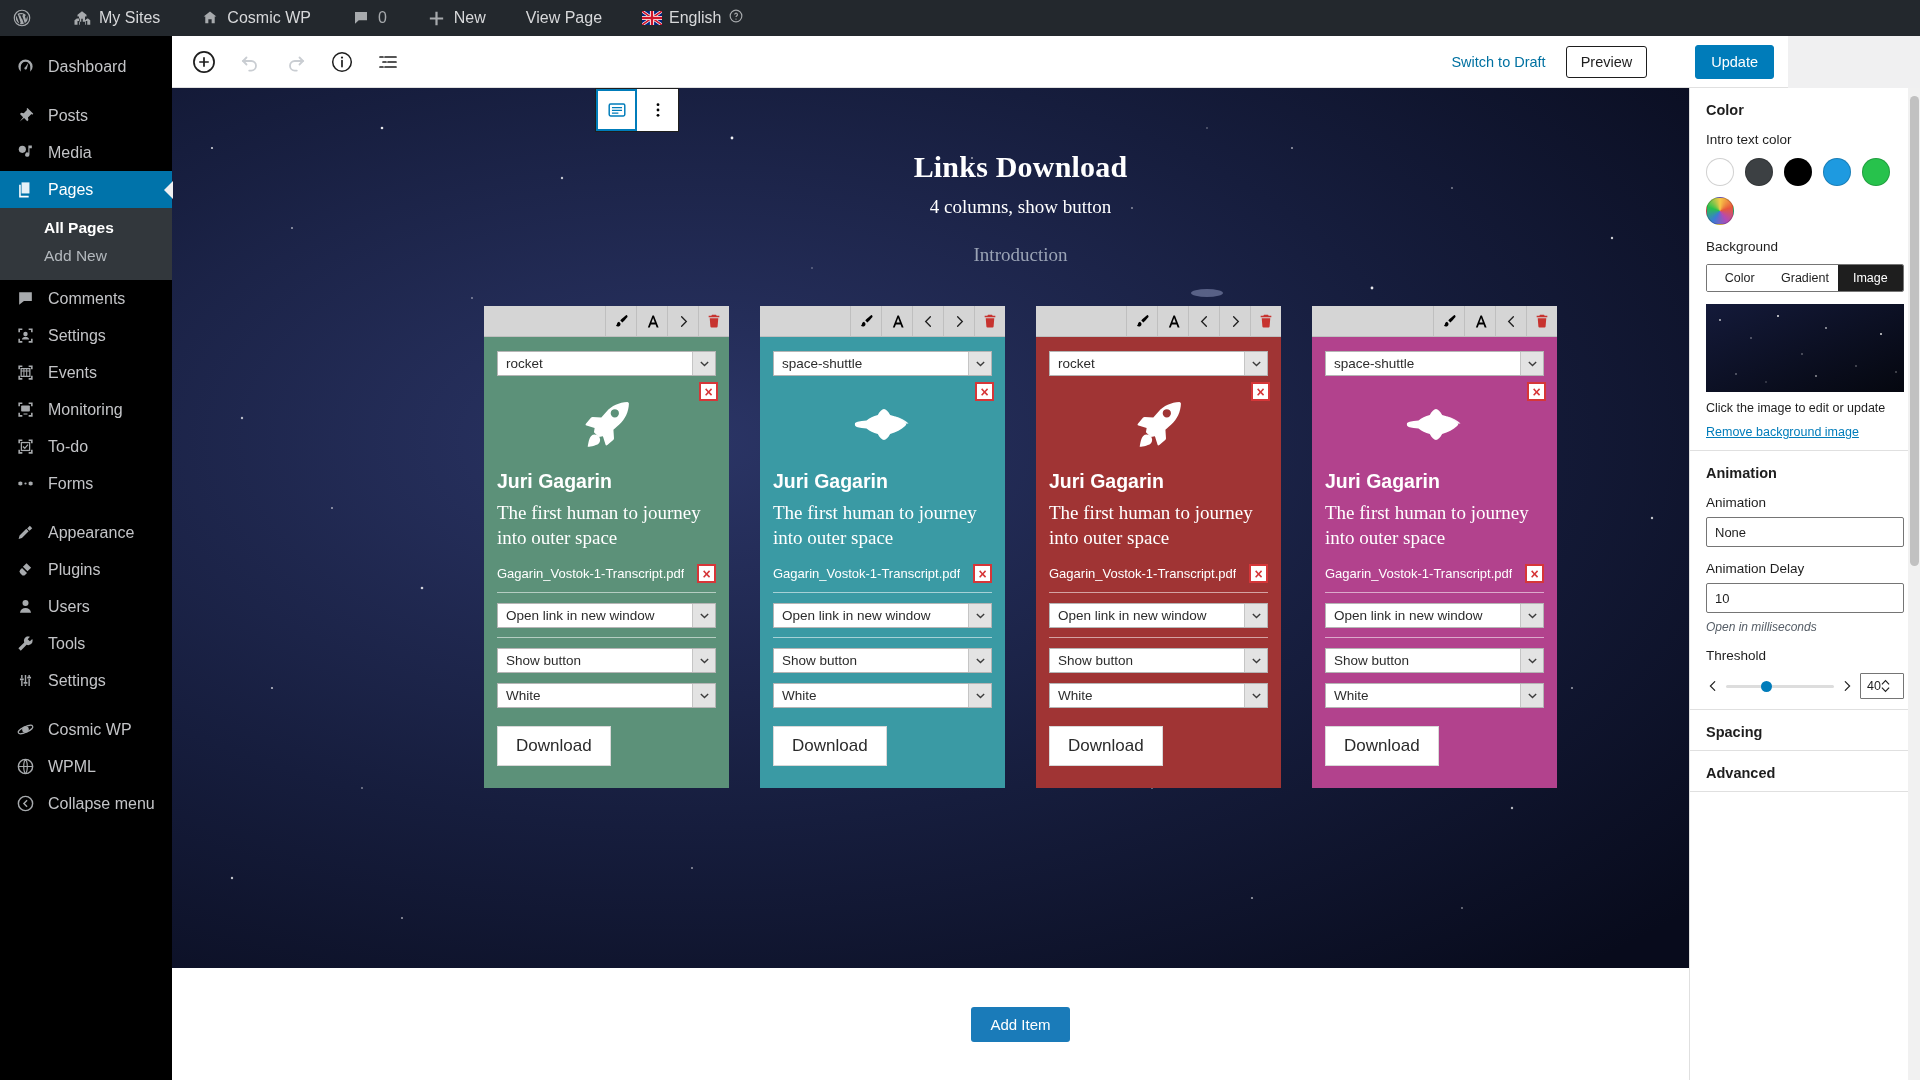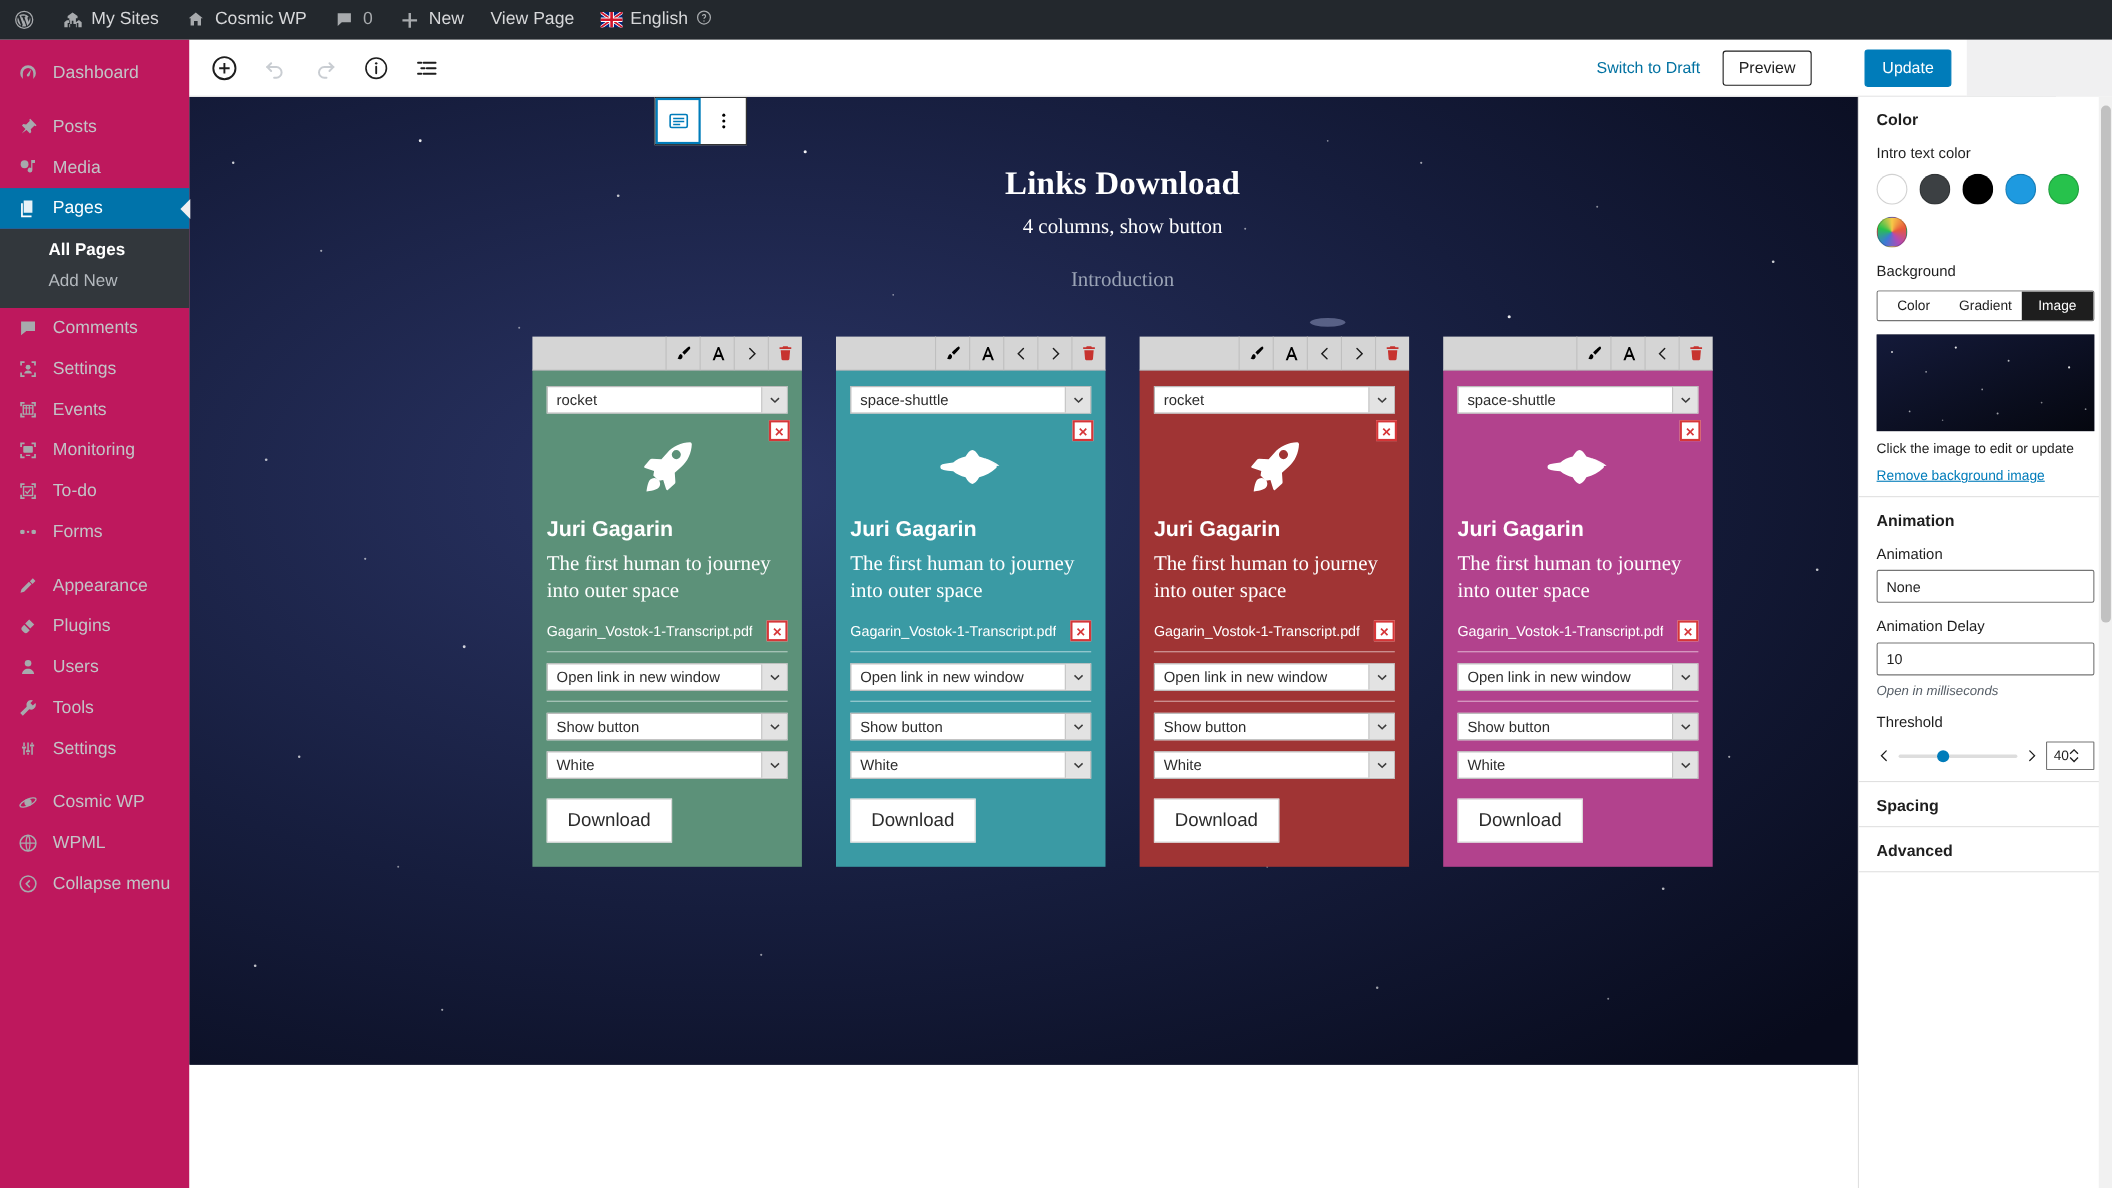--- a/index.html
+++ b/index.html
@@ -9,35 +9,35 @@
     font-size: 16px;
     background: #f0f0f1;
     color: #1e1e1e;
     -webkit-font-smoothing: antialiased;
   }
 
   
   #adminbar {
     position: absolute; top: 0; left: 0; width: 1920px; height: 36px;
     background: #23282d; color: #c3c4c7;
-    display: flex; align-items: center; gap: 0;
+    display: flex; align-items: center; gap: 16px;
     font-size: 16px; z-index: 60;
   }
   .ab-item {
     display: flex; align-items: center; gap: 7px;
     height: 36px; padding: 0 12px; color: #d7d8da; white-space: nowrap;
   }
   .ab-item .ab-ico { display: inline-flex; width: 20px; height: 20px; align-items: center; justify-content: center; }
   .ab-item svg { fill: #a7aaad; }
   .ab-count { color: #a7aaad; }
 
   
   #adminmenu {
     position: absolute; top: 36px; left: 0; width: 172px; height: 1044px;
-    background: #be185d; color: #c3c4c7; font-size: 16px; z-index: 50;
+    background: #000000; color: #c3c4c7; font-size: 16px; z-index: 50;
   }
   .menu-sep { height: 12px; }
   .menu-item {
     position: relative;
     display: flex; align-items: center; gap: 12px;
     height: 37px; padding: 0 10px 0 14px; color: #c3c4c7; white-space: nowrap;
   }
   .menu-item .m-ico { width: 22px; display: inline-flex; justify-content: center; align-items: center; }
   .menu-item svg { fill: #a7aaad; }
   .menu-item.current { background: #0073aa; color: #fff; }
@@ -978,20 +978,23 @@
                 </div>
             </div>
             <div class="dl-btn">Download</div>
           </div>
         </div>
 
       </div>
     </div>
   </div>
 
+  <div id="canvas-footer">
+    <div class="add-item-btn">Add Item</div>
+  </div>
   <div id="canvas-scroll">
       <div class="th"></div>
     </div>
 </div>
 
 <div id="sidebar">
 
   <div class="sb-section">
     <div class="sb-h">Color</div>
     <div class="sb-label">Intro text color</div>

